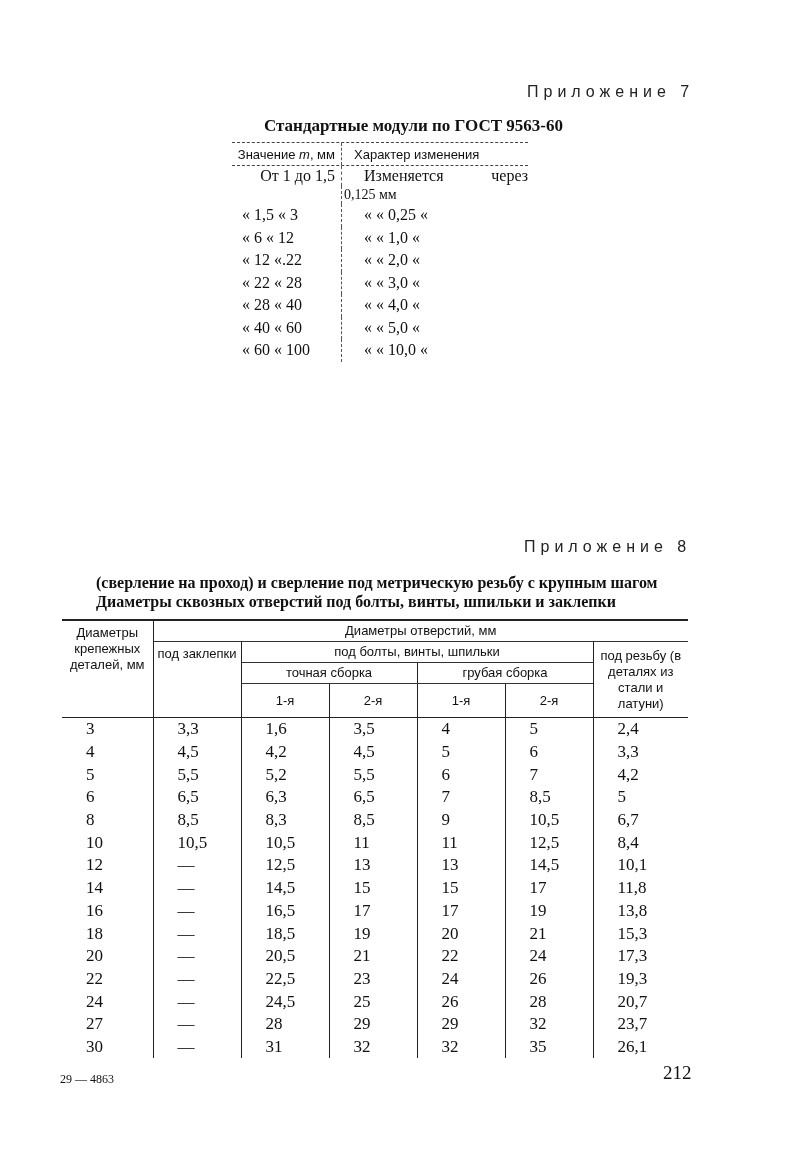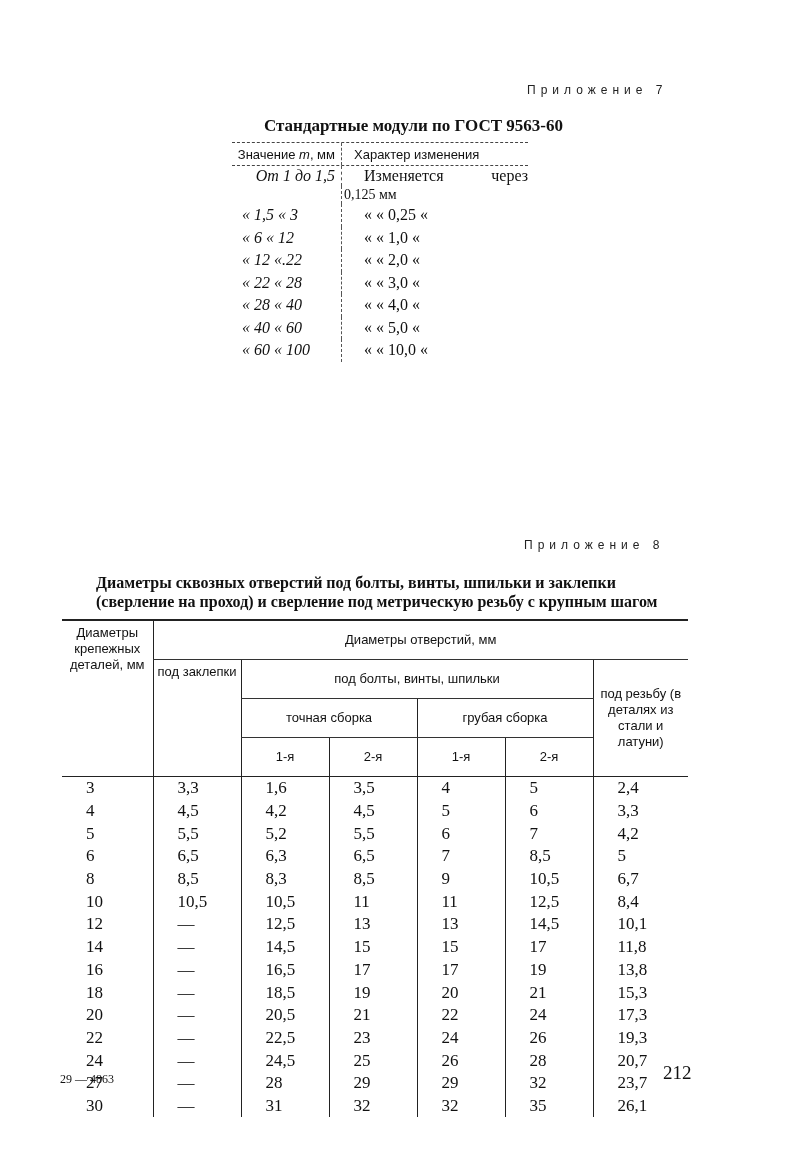--- a/index.html
+++ b/index.html
@@ -2,45 +2,45 @@
 <html><head>
   <meta charset="utf-8">
   <style>
     html, body { margin: 0; padding: 0; }
     body {
       width: 794px; height: 1168px; background: #ffffff; color: #111;
       font-family: "Liberation Serif", serif; position: relative; overflow: hidden;
     }
     .abs { position: absolute; }
     .appendix {
-      font-family: "Liberation Sans", sans-serif; font-size: 12px; letter-spacing: 5px; color: #222;
+      font-family: "Liberation Sans", sans-serif; font-size: 16px; letter-spacing: 5px; color: #222;
     }
     .title {
       font-family: "Liberation Serif", serif; font-weight: bold; font-size: 17px; color: #111;
     }
     
     .t1 { left: 232px; top: 142px; width: 296px; font-size: 16px; }
     .t1 .hdr { display: flex; border-top: 1px dashed #444; border-bottom: 1px dashed #444; font-family: "Liberation Sans", sans-serif; font-size: 13px; height: 22px; align-items: center; }
     .t1 .c1 { width: 110px; text-align: left; padding-right: 6px; border-right: 1px dashed #555; box-sizing: border-box; height: 100%; display:flex; align-items:center; justify-content:flex-end; }
     .t1 .c2 { flex: 1; padding-left: 12px; }
     .t1 .row { display: flex; height: 22.5px; align-items: center; }
-    .t1 .row .c1 { justify-content: flex-start; padding-left: 10px; font-style: italic; }
+    .t1 .row .c1 { justify-content: flex-start; padding-left: 10px; }
     .t1 .row.first .c1 { justify-content: flex-end; padding-right: 6px; padding-left: 0;}
     .t1 .row.first { height: 20px; }
     .t1 .row.cont { height: 18px; }
     .t1 .row.cont .c2 { padding-left: 2px; font-size: 14px; }
     .t1 .row .c2.q { padding-left: 22px; }
     .flexsp { display:flex; justify-content: space-between; width: 100%; padding-right: 0; }
     
     .notes { left: 56px; top: 404px; width: 632px; font-size: 16.5px; line-height: 20px; text-align: justify; font-family: "Liberation Sans Narrow", "Liberation Sans", sans-serif; letter-spacing: -0.4px; }
     .notes p { margin: 0; text-indent: 44px; }
     .notes .spaced { letter-spacing: 3px; }
     
     .t2 { left: 62px; top: 619px; width: 626px; border-collapse: collapse; font-size: 17px; }
-    .t2 th { font-family: "Liberation Sans", sans-serif; font-weight: normal; font-size: 13px; line-height: 16px; padding: 11px 3px; text-align: center; vertical-align: middle; }
+    .t2 th { font-family: "Liberation Sans", sans-serif; font-weight: normal; font-size: 13px; line-height: 16px; padding: 2px 3px; text-align: center; vertical-align: middle; }
     .t2 td { padding: 0 0 0 24px; height: 22.7px; text-align: left; vertical-align: middle; }
     .t2 td:first-child { padding-left: 24px; }
     .t2 td.dash { padding-left: 24px; }
     .bl { border-left: 1.5px solid #222; }
     .bb { border-bottom: 1px solid #333; }
     .t2 thead tr:first-child th { border-top: 2px solid #222; }
     .t2 thead tr:last-child th, .t2 .hbottom { border-bottom: 1.5px solid #222; }
     .footer-left { left: 60px; top: 1072px; font-size: 12px; }
     .footer-right { left: 663px; top: 1062px; font-size: 19px; }
   </style>
@@ -100,22 +100,22 @@
         <div class="c2 q">« « 10,0 «</div>
       </div>
     </div>
 </div>
 
 <div class="abs notes">
 </div>
 
 <div class="abs appendix" style="left:524px; top:538px;">Приложение 8</div>
 <div class="abs title" style="left:96px; top:573px; font-size:16px; line-height:19px;">
+  <div>(сверление на проход) и сверление под метрическую резьбу с крупным шагом</div>
   <div>Диаметры сквозных отверстий под болты, винты, шпильки и заклепки</div>
-  <div>(сверление на проход) и сверление под метрическую резьбу с крупным шагом</div>
 </div>
 
 <table class="abs t2">
   <colgroup>
     <col style="width:91px">
       <col style="width:88px">
       <col style="width:88px">
       <col style="width:88px">
       <col style="width:88px">
       <col style="width:88px">

